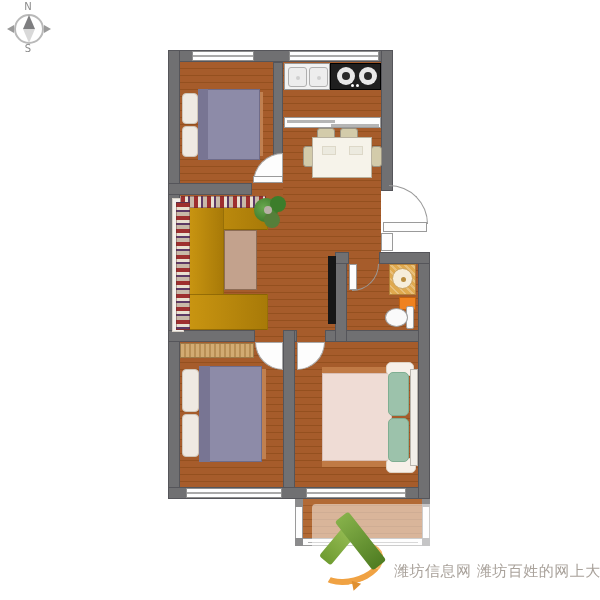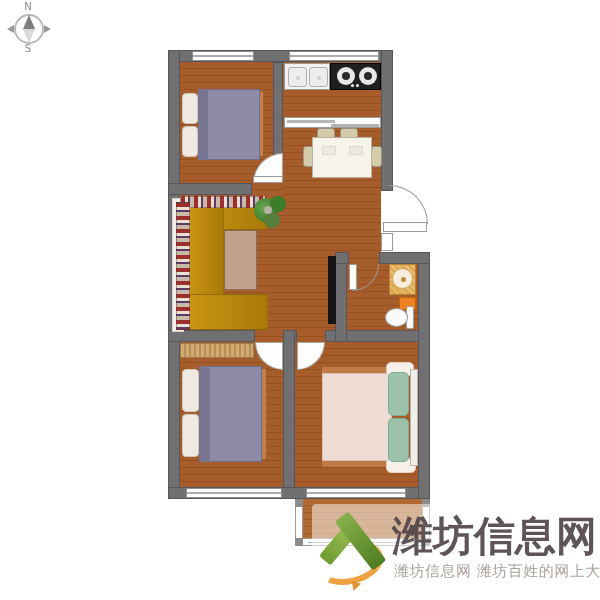--- a/index.html
+++ b/index.html
@@ -172,17 +172,16 @@
   <div class="abs" style="left:295px;top:538px;width:8px;height:8px;background:#8b8b8c;"></div>
   <div class="abs" style="left:422px;top:538px;width:8px;height:8px;background:#8b8b8c;"></div>
 
   <div class="abs" style="left:312px;top:504px;width:288px;height:94px;background:rgba(255,255,255,.5);border-radius:4px;">
     <div class="abs" style="left:2px;top:6px;width:74px;height:82px;">
       <div class="abs" style="left:2px;top:32px;width:68px;height:42px;border:6px solid transparent;border-bottom-color:var(--logo-orange,#f0a243);border-right-color:#f5b25f;border-radius:50%;transform:rotate(-14deg);"></div>
       <div class="abs" style="left:18px;top:10px;width:15px;height:46px;background:linear-gradient(#9dc25a,#6f9c31);border-radius:3px;transform:rotate(40deg);"></div>
       <div class="abs" style="left:38px;top:0;width:17px;height:62px;background:linear-gradient(#86b14a,#4f7d22);border-radius:3px;transform:rotate(-38deg);"></div>
       <div class="abs" style="left:36px;top:72px;width:0;height:0;border-left:5px solid transparent;border-right:5px solid transparent;border-top:9px solid #e09030;transform:rotate(18deg);"></div>
     </div>
-    <div class="abs wm-big" style="left:80px;top:12px;">潍坊信息网</div>
     <div class="abs wm-sub" style="left:82px;top:60px;">潍坊信息网 潍坊百姓的网上大集</div>
   </div>
 
 </div>
 
 </body></html>

